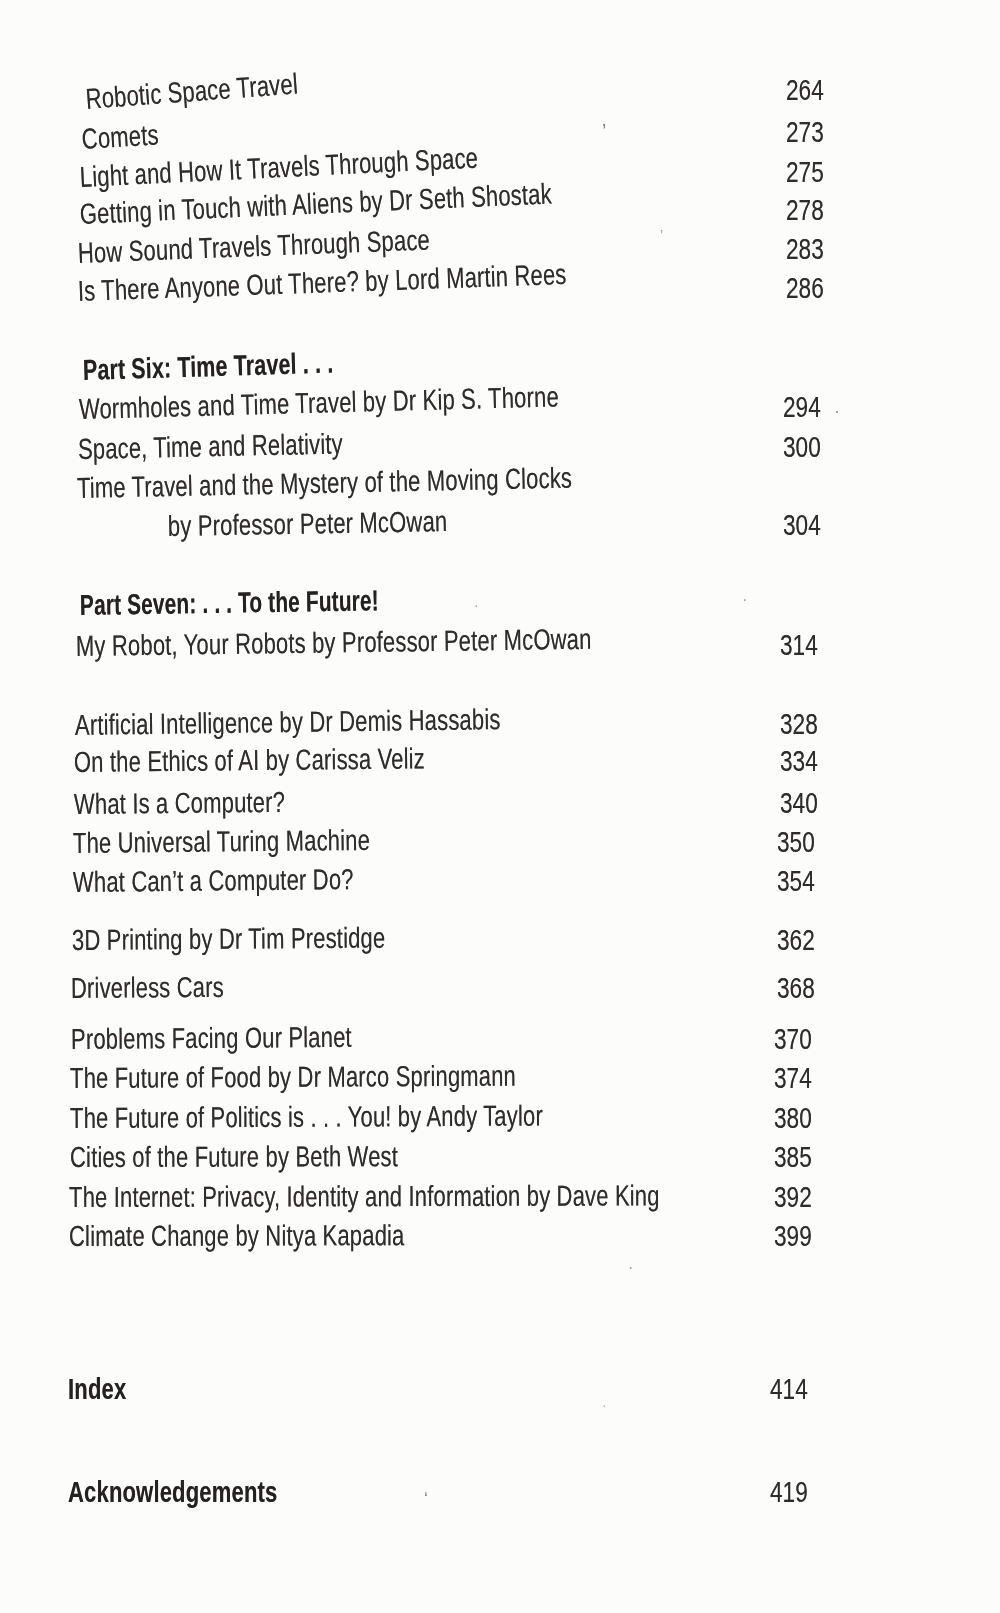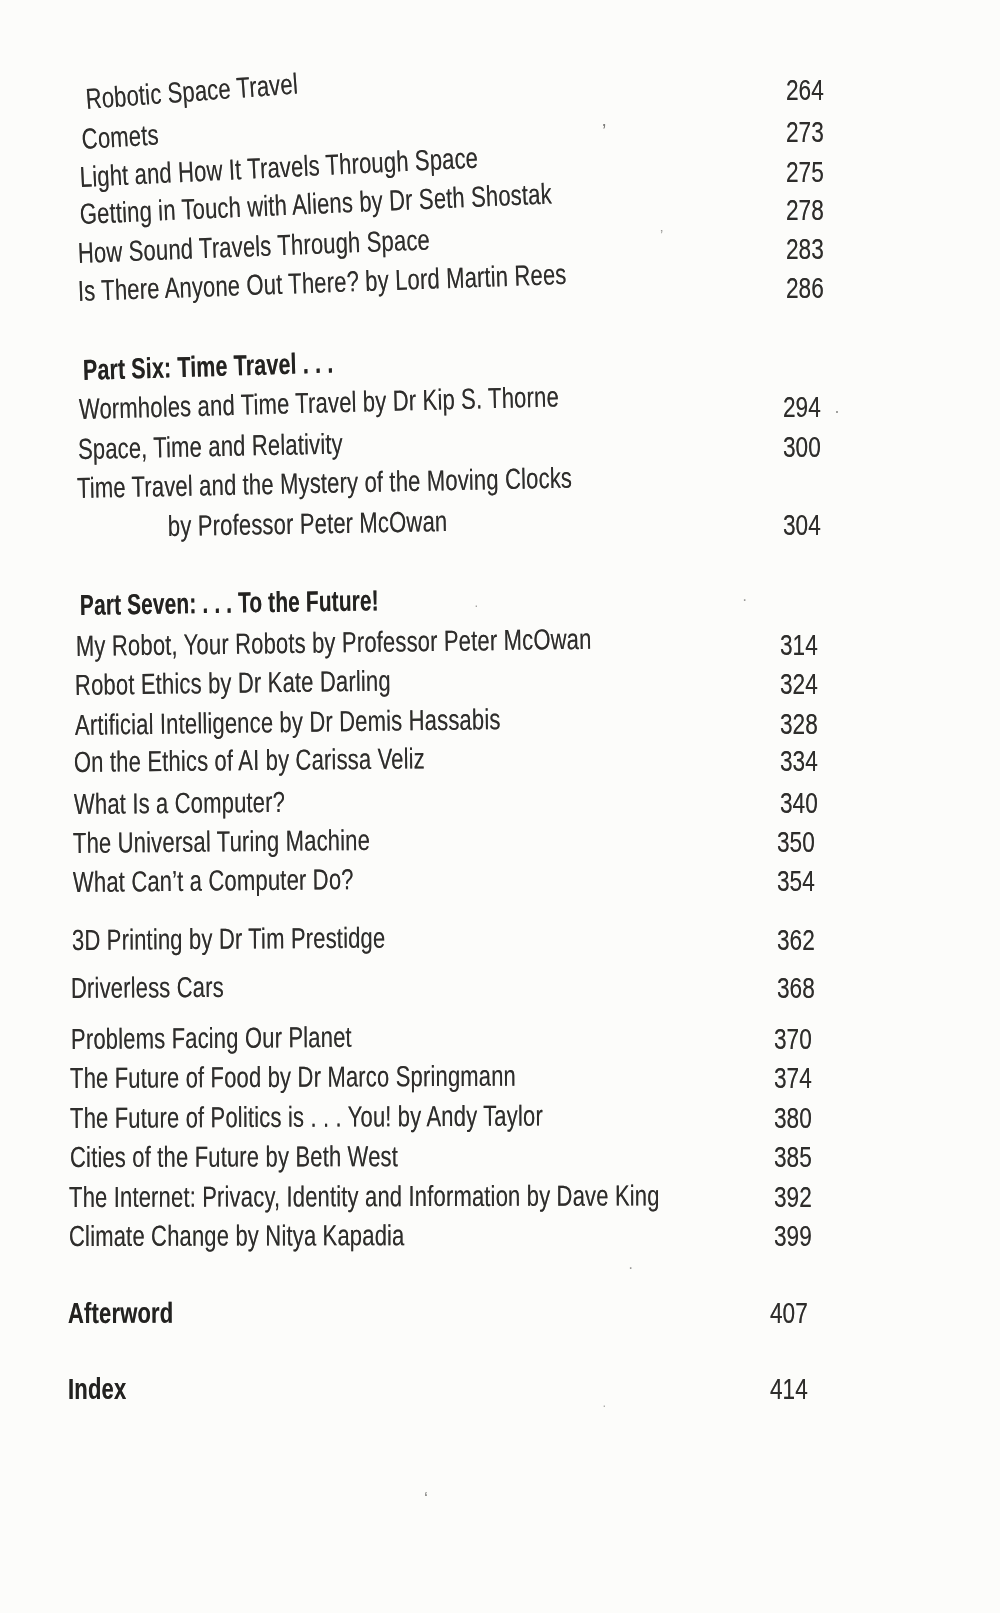--- a/index.html
+++ b/index.html
@@ -109,24 +109,20 @@
     <span class="num">304</span>
   </div>
 
   <div class="row head" style="top:588px;--lx:80px">
     <span class="title hd7">Part Seven: . . . To the Future!</span>
   </div>
   <div class="row" style="top:629px;--lx:76px;--nx:780px">
     <span class="title tl11">My Robot, Your Robots by Professor Peter McOwan</span>
     <span class="num">314</span>
   </div>
-  <div class="row" style="top:668px;--lx:75px;--nx:780px">
-    <span class="title tl11">Robot Ethics by Dr Kate Darling</span>
-    <span class="num">324</span>
-  </div>
   <div class="row" style="top:708px;--lx:75px;--nx:780px">
     <span class="title tl11">Artificial Intelligence by Dr Demis Hassabis</span>
     <span class="num">328</span>
   </div>
   <div class="row" style="top:745px;--lx:74px;--nx:780px">
     <span class="title tl12">On the Ethics of AI by Carissa Veliz</span>
     <span class="num">334</span>
   </div>
   <div class="row" style="top:787px;--lx:74px;--nx:780px">
     <span class="title tl12">What Is a Computer?</span>
@@ -166,27 +162,27 @@
   </div>
   <div class="row" style="top:1181px;--lx:69px;--nx:774px">
     <span class="title tl15">The Internet: Privacy, Identity and Information by Dave King</span>
     <span class="num">392</span>
   </div>
   <div class="row" style="top:1220px;--lx:69px;--nx:774px">
     <span class="title tl15">Climate Change by Nitya Kapadia</span>
     <span class="num">399</span>
   </div>
 
-  <div class="row bm" style="top:1297px;--lx:68px;--nx:770px">
-    <span class="title tl15">Afterword</span>
-    <span class="num">407</span>
-  </div>
   <div class="row bm" style="top:1373px;--lx:68px;--nx:770px">
     <span class="title tl16">Index</span>
     <span class="num">414</span>
+  </div>
+  <div class="row bm" style="top:1476px;--lx:68px;--nx:770px">
+    <span class="title tl16">Acknowledgements</span>
+    <span class="num">419</span>
   </div>
 
   <span class="speck" style="left:602px;top:122px;font-size:20px;opacity:.65">ʼ</span>
   <span class="speck" style="left:660px;top:228px;font-size:15px;opacity:.5">ʼ</span>
   <span class="speck" style="left:834px;top:402px;font-size:18px;opacity:.55">·</span>
   <span class="speck" style="left:742px;top:592px;font-size:16px;opacity:.5">·</span>
   <span class="speck" style="left:474px;top:598px;font-size:14px;opacity:.45">·</span>
   <span class="speck" style="left:628px;top:1260px;font-size:16px;opacity:.5">·</span>
   <span class="speck" style="left:424px;top:1490px;font-size:18px;opacity:.6">ʻ</span>
   <span class="speck" style="left:602px;top:1398px;font-size:14px;opacity:.4">·</span>

